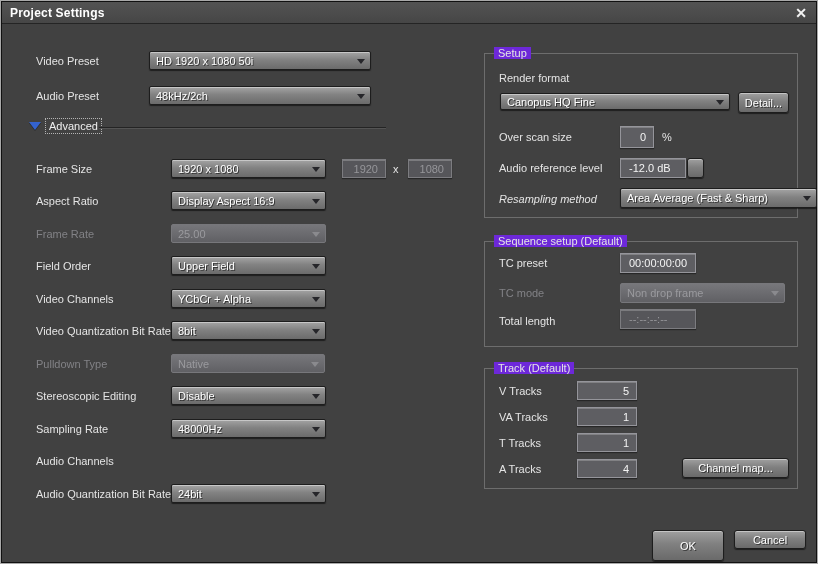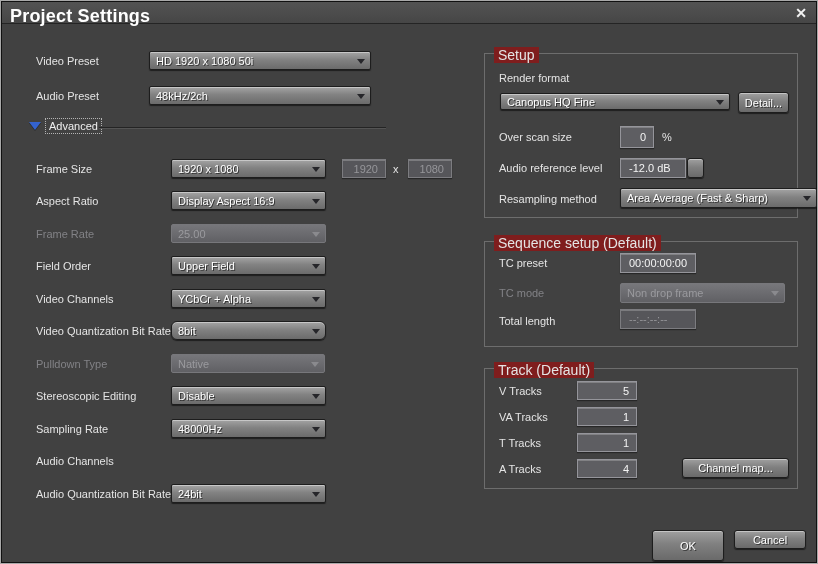--- a/index.html
+++ b/index.html
@@ -1,21 +1,21 @@
 <!DOCTYPE html>
 <html><head>
 <meta charset="utf-8">
 <style>
   html,body{margin:0;padding:0;background:#2b2b2b;}
   *{box-sizing:border-box;font-family:"Liberation Sans",sans-serif;}
   .dialog{position:relative;width:818px;height:564px;background:#414141;
     border:1px solid #a9a9a9;box-shadow:inset 1px 1px 0 #111,inset -1px -1px 0 #111;overflow:hidden;}
   .titlebar{position:absolute;left:1px;top:1px;right:1px;height:22px;
     background:linear-gradient(180deg,#535353,#464646);border-bottom:1px solid #242424;}
-  .title{position:absolute;left:8px;top:4px;color:#fff;font-size:18px;font-weight:bold;letter-spacing:.2px;}
+  .title{position:absolute;left:8px;top:4px;color:#fff;font-size:12px;font-weight:bold;letter-spacing:.2px;}
   .close{position:absolute;right:9px;top:3px;color:#f2f2f2;font-size:14px;font-weight:bold;cursor:default;line-height:16px;}
   .lbl{position:absolute;color:#e4e4e4;font-size:11px;white-space:nowrap;text-align:center;}
   .lbl.dis{color:#828286;}
   .combo{position:absolute;background:linear-gradient(180deg,#a4a4a4 0%,#828282 45%,#6b6b6b 100%);
     border:1px solid #1d1d1d;border-radius:2px;color:#fff;font-size:11px;
     display:flex;align-items:center;padding:0 18px 0 6px;white-space:nowrap;overflow:hidden;
     text-shadow:1px 1px 0 rgba(45,45,45,.9);
     box-shadow:inset 0 1px 0 rgba(255,255,255,.4),0 1px 1px rgba(0,0,0,.55);}
   .combo .arrow{position:absolute;right:5px;top:50%;margin-top:-2px;width:0;height:0;
     border-left:4px solid transparent;border-right:4px solid transparent;border-top:5px solid #26262a;}
@@ -25,21 +25,21 @@
   .tbox{position:absolute;background:#5e5e62;border:1px solid #95959b;color:#f4f4f4;font-size:11px;
     display:flex;align-items:center;box-shadow:inset 0 1px 0 rgba(255,255,255,.22),0 1px 1px rgba(0,0,0,.4);white-space:nowrap;}
   .tbox.right{justify-content:flex-end;padding-right:7px;}
   .tbox.left{padding-left:8px;}
   .tbox.dis{color:#96969a;border-color:#7c7c80;background:#56565a;}
   .btn{position:absolute;background:linear-gradient(180deg,#a0a0a0 0%,#808080 45%,#6a6a6a 100%);
     border:1px solid #1d1d1d;border-radius:3px;color:#fff;font-size:11px;
     display:flex;align-items:center;justify-content:center;text-shadow:1px 1px 0 rgba(45,45,45,.9);
     box-shadow:inset 0 1px 0 rgba(255,255,255,.4),0 1px 1px rgba(0,0,0,.55);cursor:default;white-space:nowrap;}
   .grp{position:absolute;border:1px solid #6d6d6d;}
-  .gt{position:absolute;top:-7px;left:9px;background:#7f1d1d;padding:0 4px;color:#e4e4e4;font-size:14px;white-space:nowrap;}
+  .gt{position:absolute;top:-7px;left:9px;background:#6d28d9;padding:0 4px;color:#e4e4e4;font-size:11px;white-space:nowrap;}
   .tri{position:absolute;width:0;height:0;border-left:6px solid transparent;border-right:6px solid transparent;
     border-top:8px solid #3463cf;filter:drop-shadow(0 1px 0 rgba(0,0,0,.4));}
   .advlbl{position:absolute;border:1px dotted #b4b4b4;padding:1px 3px;color:#efefef;font-size:11px;}
   .advline{position:absolute;height:1px;background:#242424;box-shadow:0 1px 0 rgba(255,255,255,.10);}
 </style>
 </head>
 <body>
 
 <div class="dialog">
   <div class="titlebar">
@@ -93,21 +93,21 @@
       <span class="arrow"></span>
     </div>
 
   <div class="lbl" style="left:35px;top:292px;">Video Channels</div>
   <div class="combo" style="left:170px;top:288px;width:155px;height:19px;">
     <span>YCbCr + Alpha</span>
       <span class="arrow"></span>
     </div>
 
   <div class="lbl" style="left:35px;top:324px;">Video Quantization Bit Rate</div>
-  <div class="combo" style="left:170px;top:320px;width:155px;height:19px;border-radius:6px;">
+  <div class="combo" style="left:170px;top:320px;width:155px;height:19px;">
     <span>8bit</span>
       <span class="arrow"></span>
     </div>
 
   <div class="lbl dis" style="left:35px;top:357px;">Pulldown Type</div>
   <div class="combo dis" style="left:170px;top:353px;width:154px;height:19px;">
     <span>Native</span>
       <span class="arrow"></span>
     </div>
 
@@ -144,21 +144,21 @@
       <span>0</span>
       </div>
     <div class="lbl" style="left:177px;top:77px;">%</div>
     <div class="lbl" style="left:14px;top:108px;">Audio reference level</div>
     <div class="tbox left" style="left:135px;top:104px;width:66px;height:20px;">
       <span>-12.0 dB</span>
       </div>
     <div class="btn" style="left:202px;top:104px;width:17px;height:20px;">
       <span class="arrow" style="position:static;margin:0;"></span>
       </div>
-    <div class="lbl" style="left:14px;top:139px;">Resampling method</div>
+    <div class="lbl" style="left:14px;top:139px;font-style:italic;">Resampling method</div>
     <div class="combo" style="left:135px;top:134px;width:197px;height:20px;">
       <span>Area Average (Fast &amp; Sharp)</span>
         <span class="arrow"></span>
       </div>
   </div>
 
   <div class="grp" style="left:483px;top:240px;width:314px;height:106px;">
     <span class="gt">Sequence setup (Default)</span>
     <div class="lbl" style="left:14px;top:15px;">TC preset</div>
     <div class="tbox left" style="left:135px;top:11px;width:76px;height:20px;">

